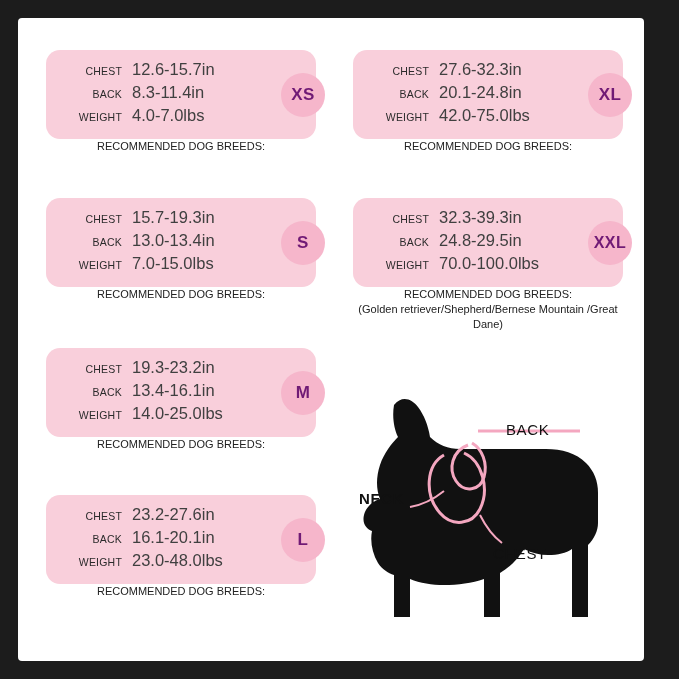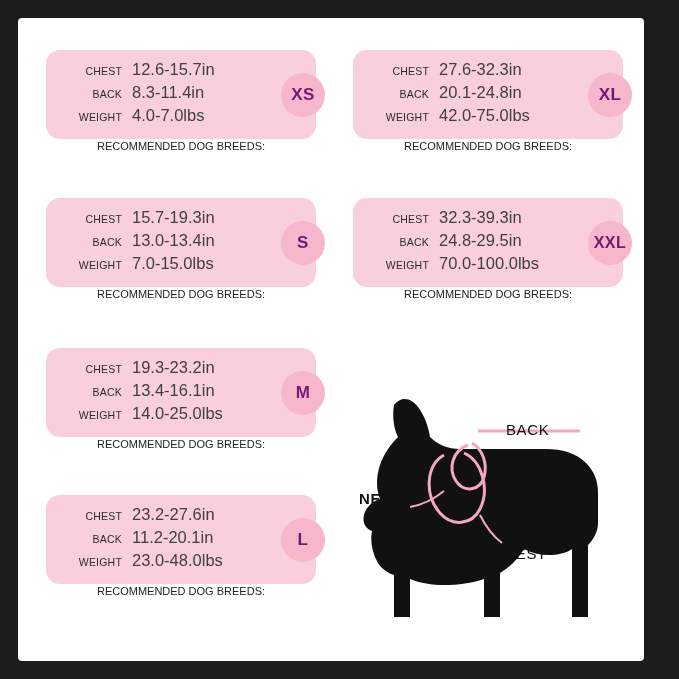--- a/index.html
+++ b/index.html
@@ -176,21 +176,21 @@
     </div>
 
     <div class="card" style="left:28px; top:477px; width:270px;">
       <div class="panel">
         <div class="row">
           <span class="lbl">CHEST</span>
           <span class="val">23.2-27.6in</span>
         </div>
         <div class="row">
           <span class="lbl">BACK</span>
-          <span class="val">11.2-20.1in</span>
+          <span class="val">16.1-20.1in</span>
         </div>
         <div class="row">
           <span class="lbl">WEIGHT</span>
           <span class="val">23.0-48.0lbs</span>
         </div>
         <div class="badge">L</div>
       </div>
       <div class="breeds">
         <div>RECOMMENDED DOG BREEDS:</div>
       </div>
@@ -228,20 +228,21 @@
           <span class="val">24.8-29.5in</span>
         </div>
         <div class="row">
           <span class="lbl">WEIGHT</span>
           <span class="val">70.0-100.0lbs</span>
         </div>
         <div class="badge small-text">XXL</div>
       </div>
       <div class="breeds">
         <div>RECOMMENDED DOG BREEDS:</div>
+        <div>(Golden retriever/Shepherd/Bernese Mountain /Great Dane)</div>
       </div>
     </div>
 
     <div class="diagram">
       <svg class="dog-svg" width="300" height="260" viewBox="0 0 300 260">
         <path fill="#111111" d="M46 32 C44 44 46 56 50 64 C44 70 36 80 32 92 C28 104 28 116 32 126
           C25 128 18 134 16 142 C14 150 18 156 24 158 C22 168 24 180 30 190
           C34 196 40 200 46 202 L46 244 L62 244 L62 206 C72 210 84 212 96 212
           C110 212 124 210 136 206 L136 244 L152 244 L152 200
           C162 194 170 186 176 176 C184 180 192 182 200 182 C210 182 218 180 224 176

